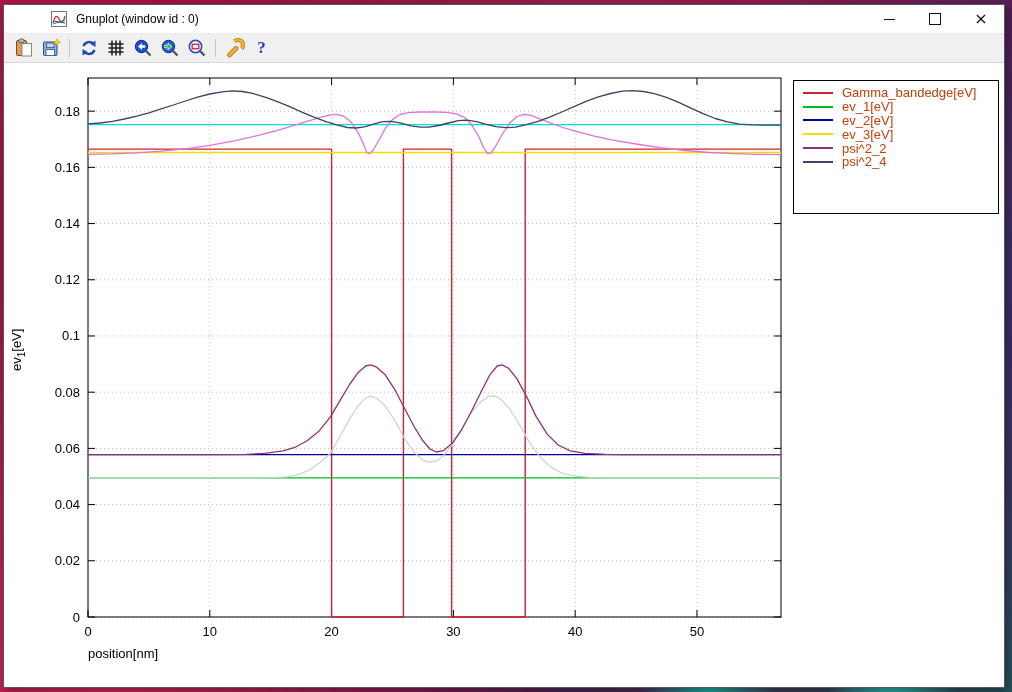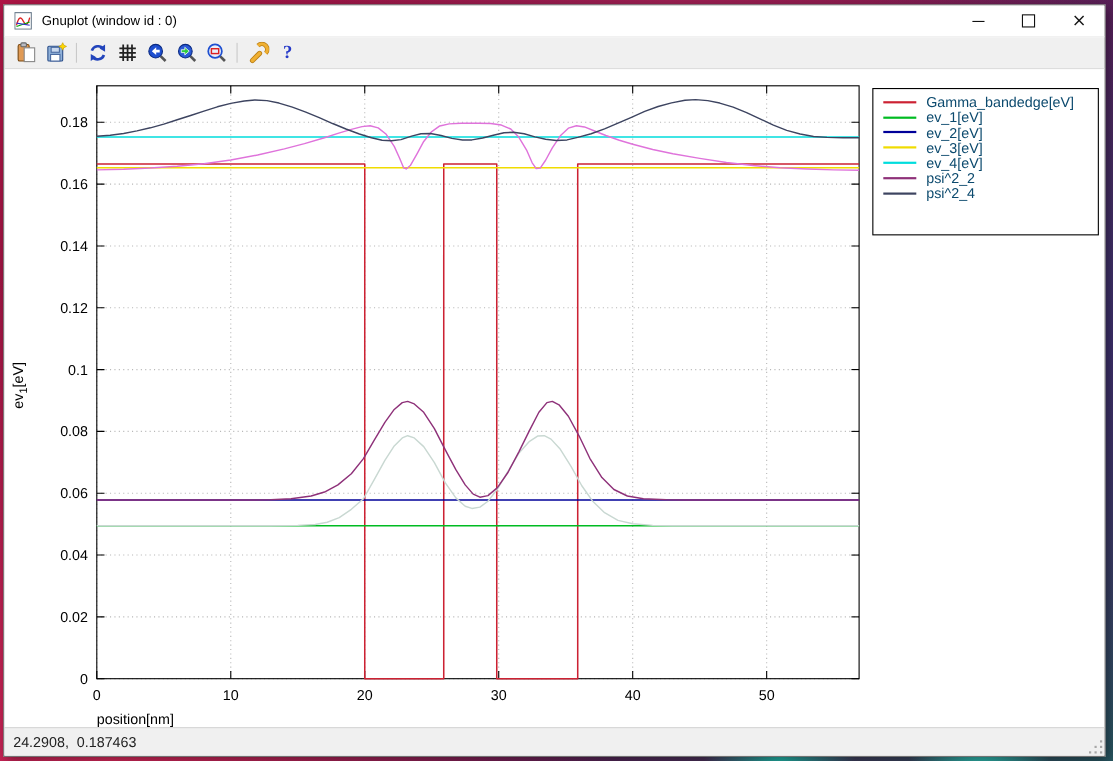--- a/index.html
+++ b/index.html
@@ -17,20 +17,21 @@
   .window{
     position:absolute;left:3px;top:4px;width:1002px;height:684px;
     background:#ffffff;border:1px solid #585858;box-sizing:border-box;
     box-shadow:2px 3px 10px rgba(0,0,0,.45);
     display:flex;flex-direction:column;
   }
   
   .titlebar{
     height:28px;flex:0 0 28px;background:#ffffff;display:flex;align-items:center;
     border-bottom:1px solid #ececec;
+    padding-left:38px;
   }
   .app-icon{width:16px;height:16px;margin:0 9px 0 9px;display:inline-block;}
   .title-text{font-size:12px;color:#000;white-space:nowrap;}
   .win-controls{margin-left:auto;display:flex;height:100%;}
   .win-btn{
     width:46px;height:100%;border:none;background:transparent;cursor:default;
     font-size:15px;color:#111;display:flex;align-items:center;justify-content:center;
     font-family:"DejaVu Sans",sans-serif;padding:0;
   }
   .glyph-min{display:block;width:11px;border-top:1px solid #111;height:0;}
@@ -58,21 +59,21 @@
     transform:rotate(-90deg);font-size:13px;color:#000;
   }
   .ylabel sub{font-size:10px;}
   .legend{
     position:absolute;left:789px;top:17px;width:206px;height:134px;
     background:#fff;border:1px solid #000;box-sizing:border-box;
     padding-top:5px;
   }
   .legend-row{display:flex;align-items:center;height:13.8px;padding-left:9px;}
   .legend-sample{width:30px;height:0;border-top-style:solid;border-top-width:2px;flex:0 0 30px;}
-  .legend-label{font-size:13px;color:#0c4a6e;margin-left:9px;white-space:nowrap;line-height:13px;}
+  .legend-label{font-size:13px;color:#c2410c;margin-left:9px;white-space:nowrap;line-height:13px;}
   
   .statusbar{
     height:25px;flex:0 0 25px;background:#f0f0f0;border-top:1px solid #d5d5d5;
     display:flex;align-items:center;position:relative;
   }
   .status-text{font-size:13px;color:#222;margin-left:8px;white-space:pre;}
   .grip{position:absolute;right:2px;bottom:2px;width:13px;height:13px;}
   .grip i{position:absolute;width:2px;height:2px;background:#a8a8a8;}
 </style>
 </head>
@@ -265,39 +266,24 @@
         </div>
         <div class="legend-row">
           <span class="legend-sample" style="border-top-color: rgb(0, 0, 153);"></span>
           <span class="legend-label">ev_2[eV]</span>
         </div>
         <div class="legend-row">
           <span class="legend-sample" style="border-top-color: rgb(240, 220, 0);"></span>
           <span class="legend-label">ev_3[eV]</span>
         </div>
         <div class="legend-row">
-          <span class="legend-sample" style="border-top-color: rgb(0, 221, 221);"></span>
-          <span class="legend-label">ev_4[eV]</span>
-        </div>
-        <div class="legend-row">
           <span class="legend-sample" style="border-top-color: rgb(142, 49, 121);"></span>
           <span class="legend-label">psi^2_2</span>
         </div>
         <div class="legend-row">
           <span class="legend-sample" style="border-top-color: rgb(61, 68, 96);"></span>
           <span class="legend-label">psi^2_4</span>
         </div>
       </div>
   </div>
 
-  <div class="statusbar">
-    <span class="status-text">24.2908,  0.187463</span>
-    <span class="grip">
-      <i style="right:0;bottom:0"></i>
-        <i style="right:5px;bottom:0"></i>
-        <i style="right:10px;bottom:0"></i>
-      <i style="right:0;bottom:5px"></i>
-        <i style="right:5px;bottom:5px"></i>
-      <i style="right:0;bottom:10px"></i>
-    </span>
-  </div>
 
 </div>
 
 </body></html>

